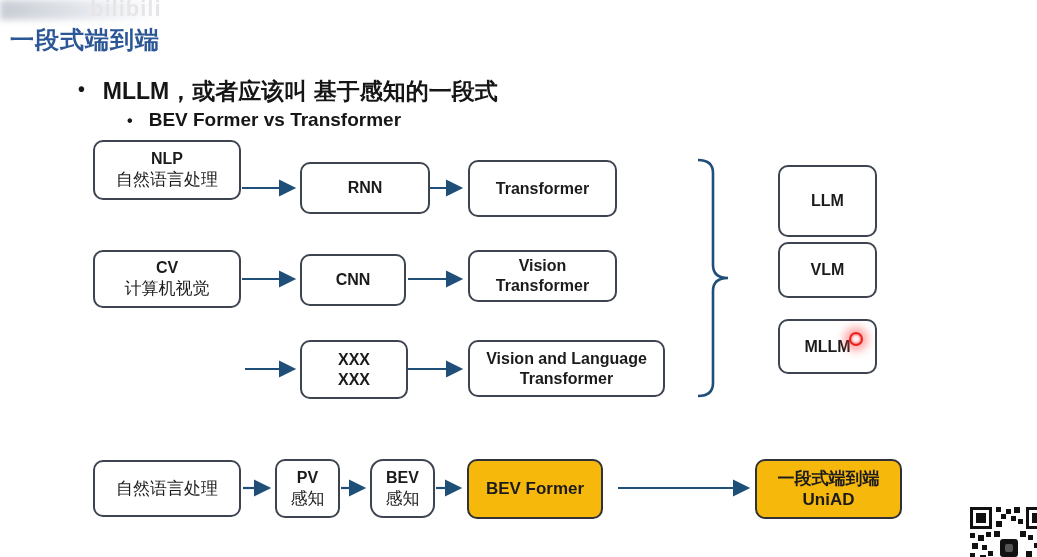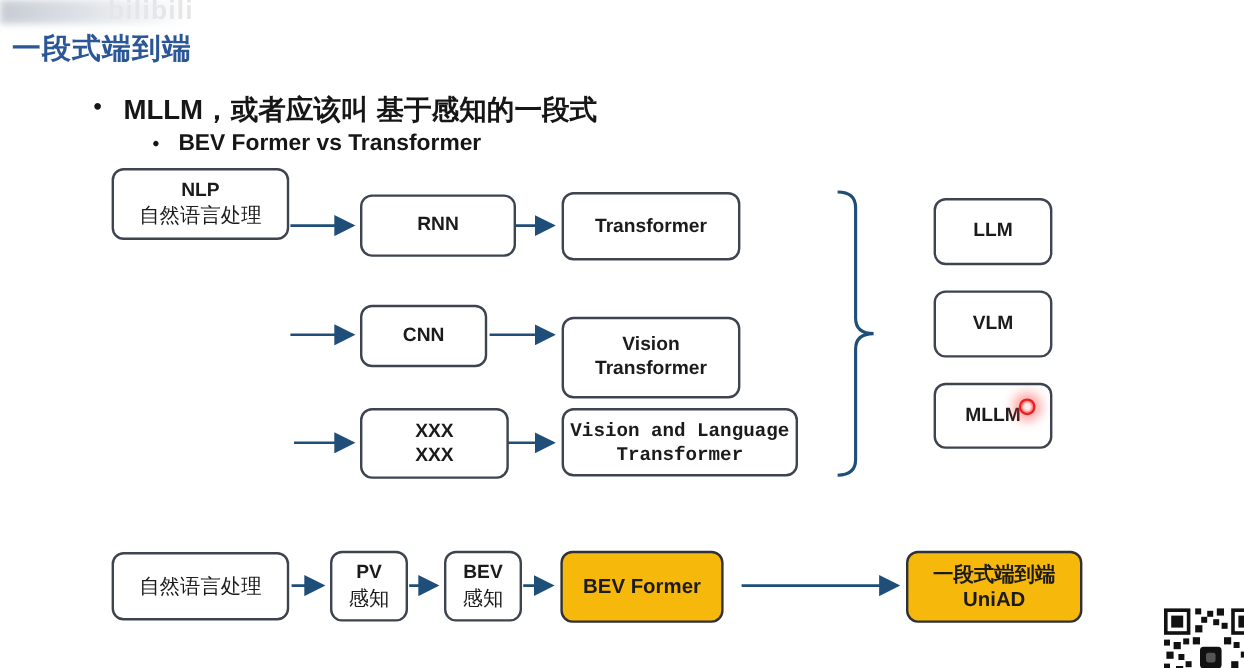--- a/index.html
+++ b/index.html
@@ -98,56 +98,60 @@
     <span class="en">NLP</span>
     <span class="zh">自然语言处理</span>
   </div>
   <div class="box" style="left:300px;top:162px;width:130px;height:52px;">
     <span class="en">RNN</span>
   </div>
   <div class="box" style="left:468px;top:160px;width:149px;height:57px;">
     <span class="en">Transformer</span>
   </div>
 
+  <div class="box" style="left:93px;top:250px;width:148px;height:58px;">
+    <span class="en">CV</span>
+    <span class="zh">计算机视觉</span>
+  </div>
   <div class="box" style="left:300px;top:254px;width:106px;height:52px;align-items:center;">
     <span class="en">CNN</span>
   </div>
-  <div class="box" style="left:468px;top:264px;width:149px;height:68px;align-items:center;">
+  <div class="box" style="left:468px;top:250px;width:149px;height:52px;align-items:center;">
     <span class="en">Vision</span>
     <span class="en">Transformer</span>
   </div>
 
-  <div class="box" style="left:300px;top:340px;width:124px;height:59px;">
+  <div class="box" style="left:300px;top:340px;width:108px;height:59px;">
     <span class="en">XXX</span>
     <span class="en">XXX</span>
   </div>
-  <div class="box" style="left:468px;top:340px;width:197px;height:57px;font-family:Liberation Mono, monospace;">
+  <div class="box" style="left:468px;top:340px;width:197px;height:57px;">
     <span class="en">Vision and Language</span>
     <span class="en">Transformer</span>
   </div>
 
-  <div class="box" style="left:778px;top:165px;width:99px;height:56px;">
+  <div class="box" style="left:778px;top:165px;width:99px;height:72px;">
     <span class="en">LLM</span>
   </div>
   <div class="box" style="left:778px;top:242px;width:99px;height:56px;">
     <span class="en">VLM</span>
   </div>
   <div class="box" style="left:778px;top:319px;width:99px;height:55px;">
     <span class="en">MLLM</span>
   </div>
   <div class="laser"></div>
 
   <div class="box" style="left:93px;top:460px;width:148px;height:57px;">
     <span class="zh">自然语言处理</span>
   </div>
   <div class="box" style="left:275px;top:459px;width:65px;height:59px;">
     <span class="en">PV</span>
     <span class="zh">感知</span>
   </div>
-  <div class="box" style="left:370px;top:459px;width:65px;height:59px;">
+  <div class="box" style="left:370px;top:459px;width:65px;height:59px;border-radius:13px;">
     <span class="en">BEV</span>
     <span class="zh">感知</span>
   </div>
   <div class="box gold" style="left:467px;top:459px;width:136px;height:60px;">
     <span class="en">BEV Former</span>
   </div>
   <div class="box gold" style="left:755px;top:459px;width:147px;height:60px;">
     <span class="zh">一段式端到端</span>
     <span class="en">UniAD</span>
   </div>

